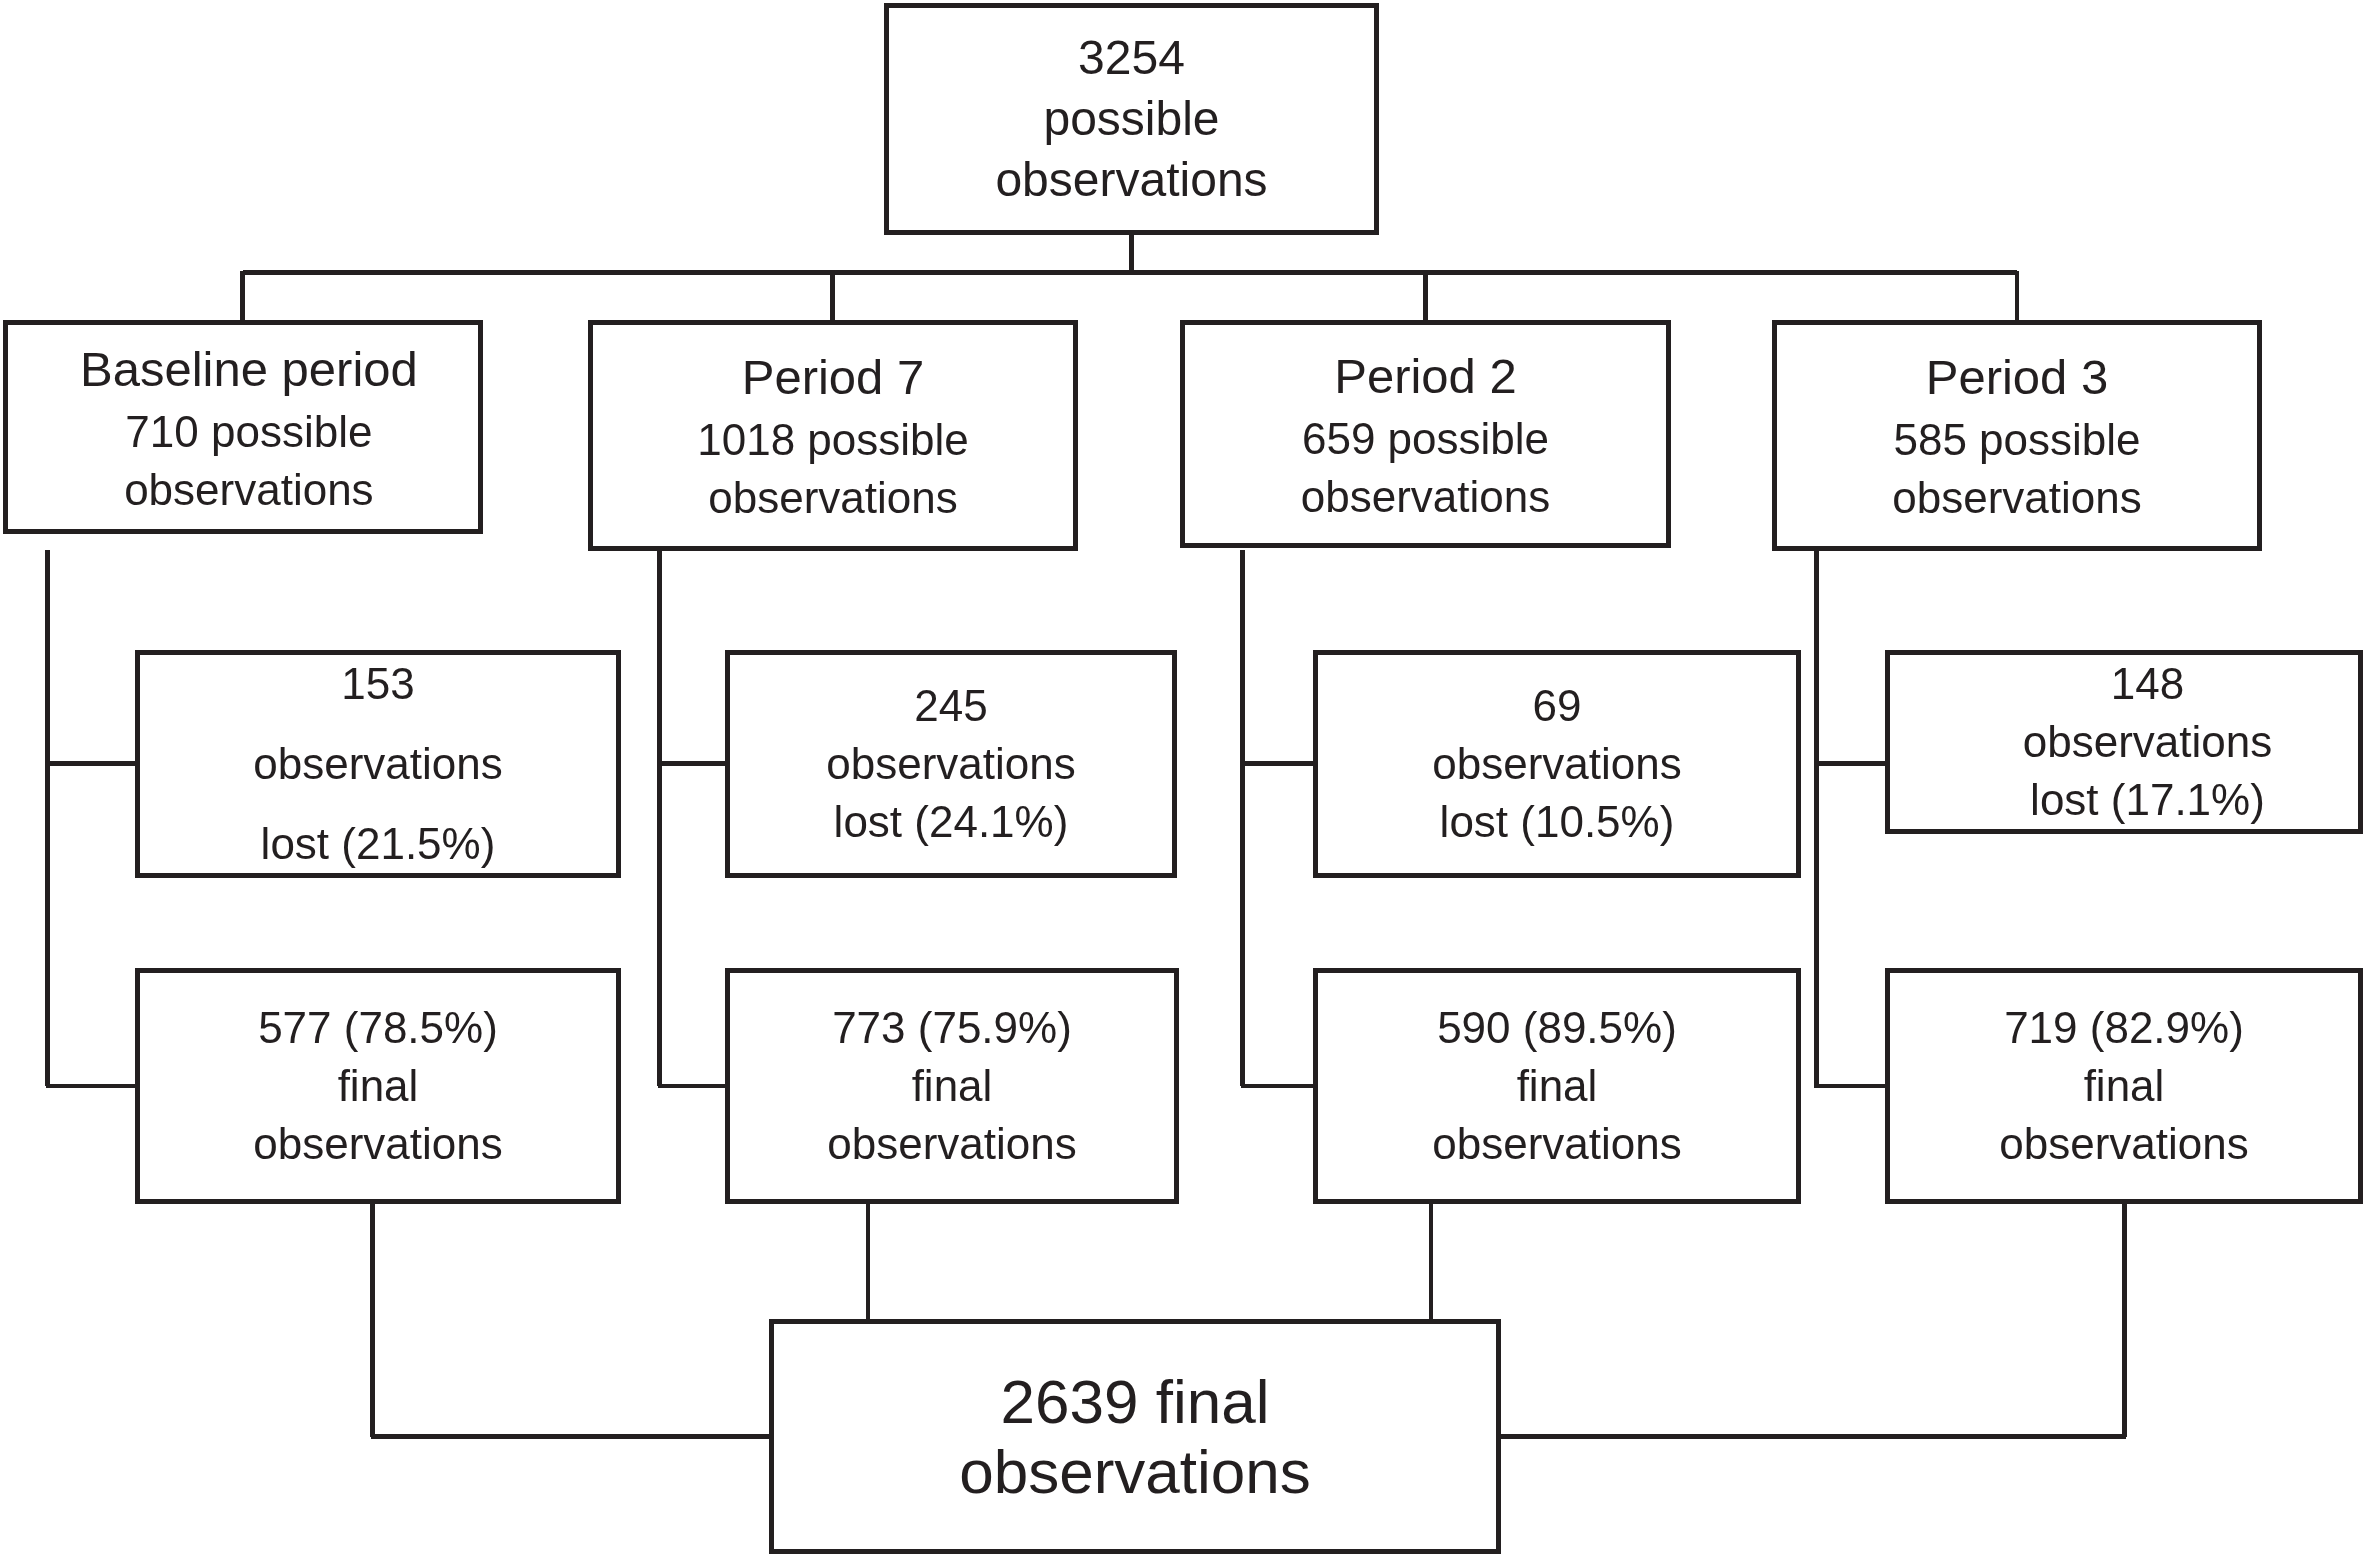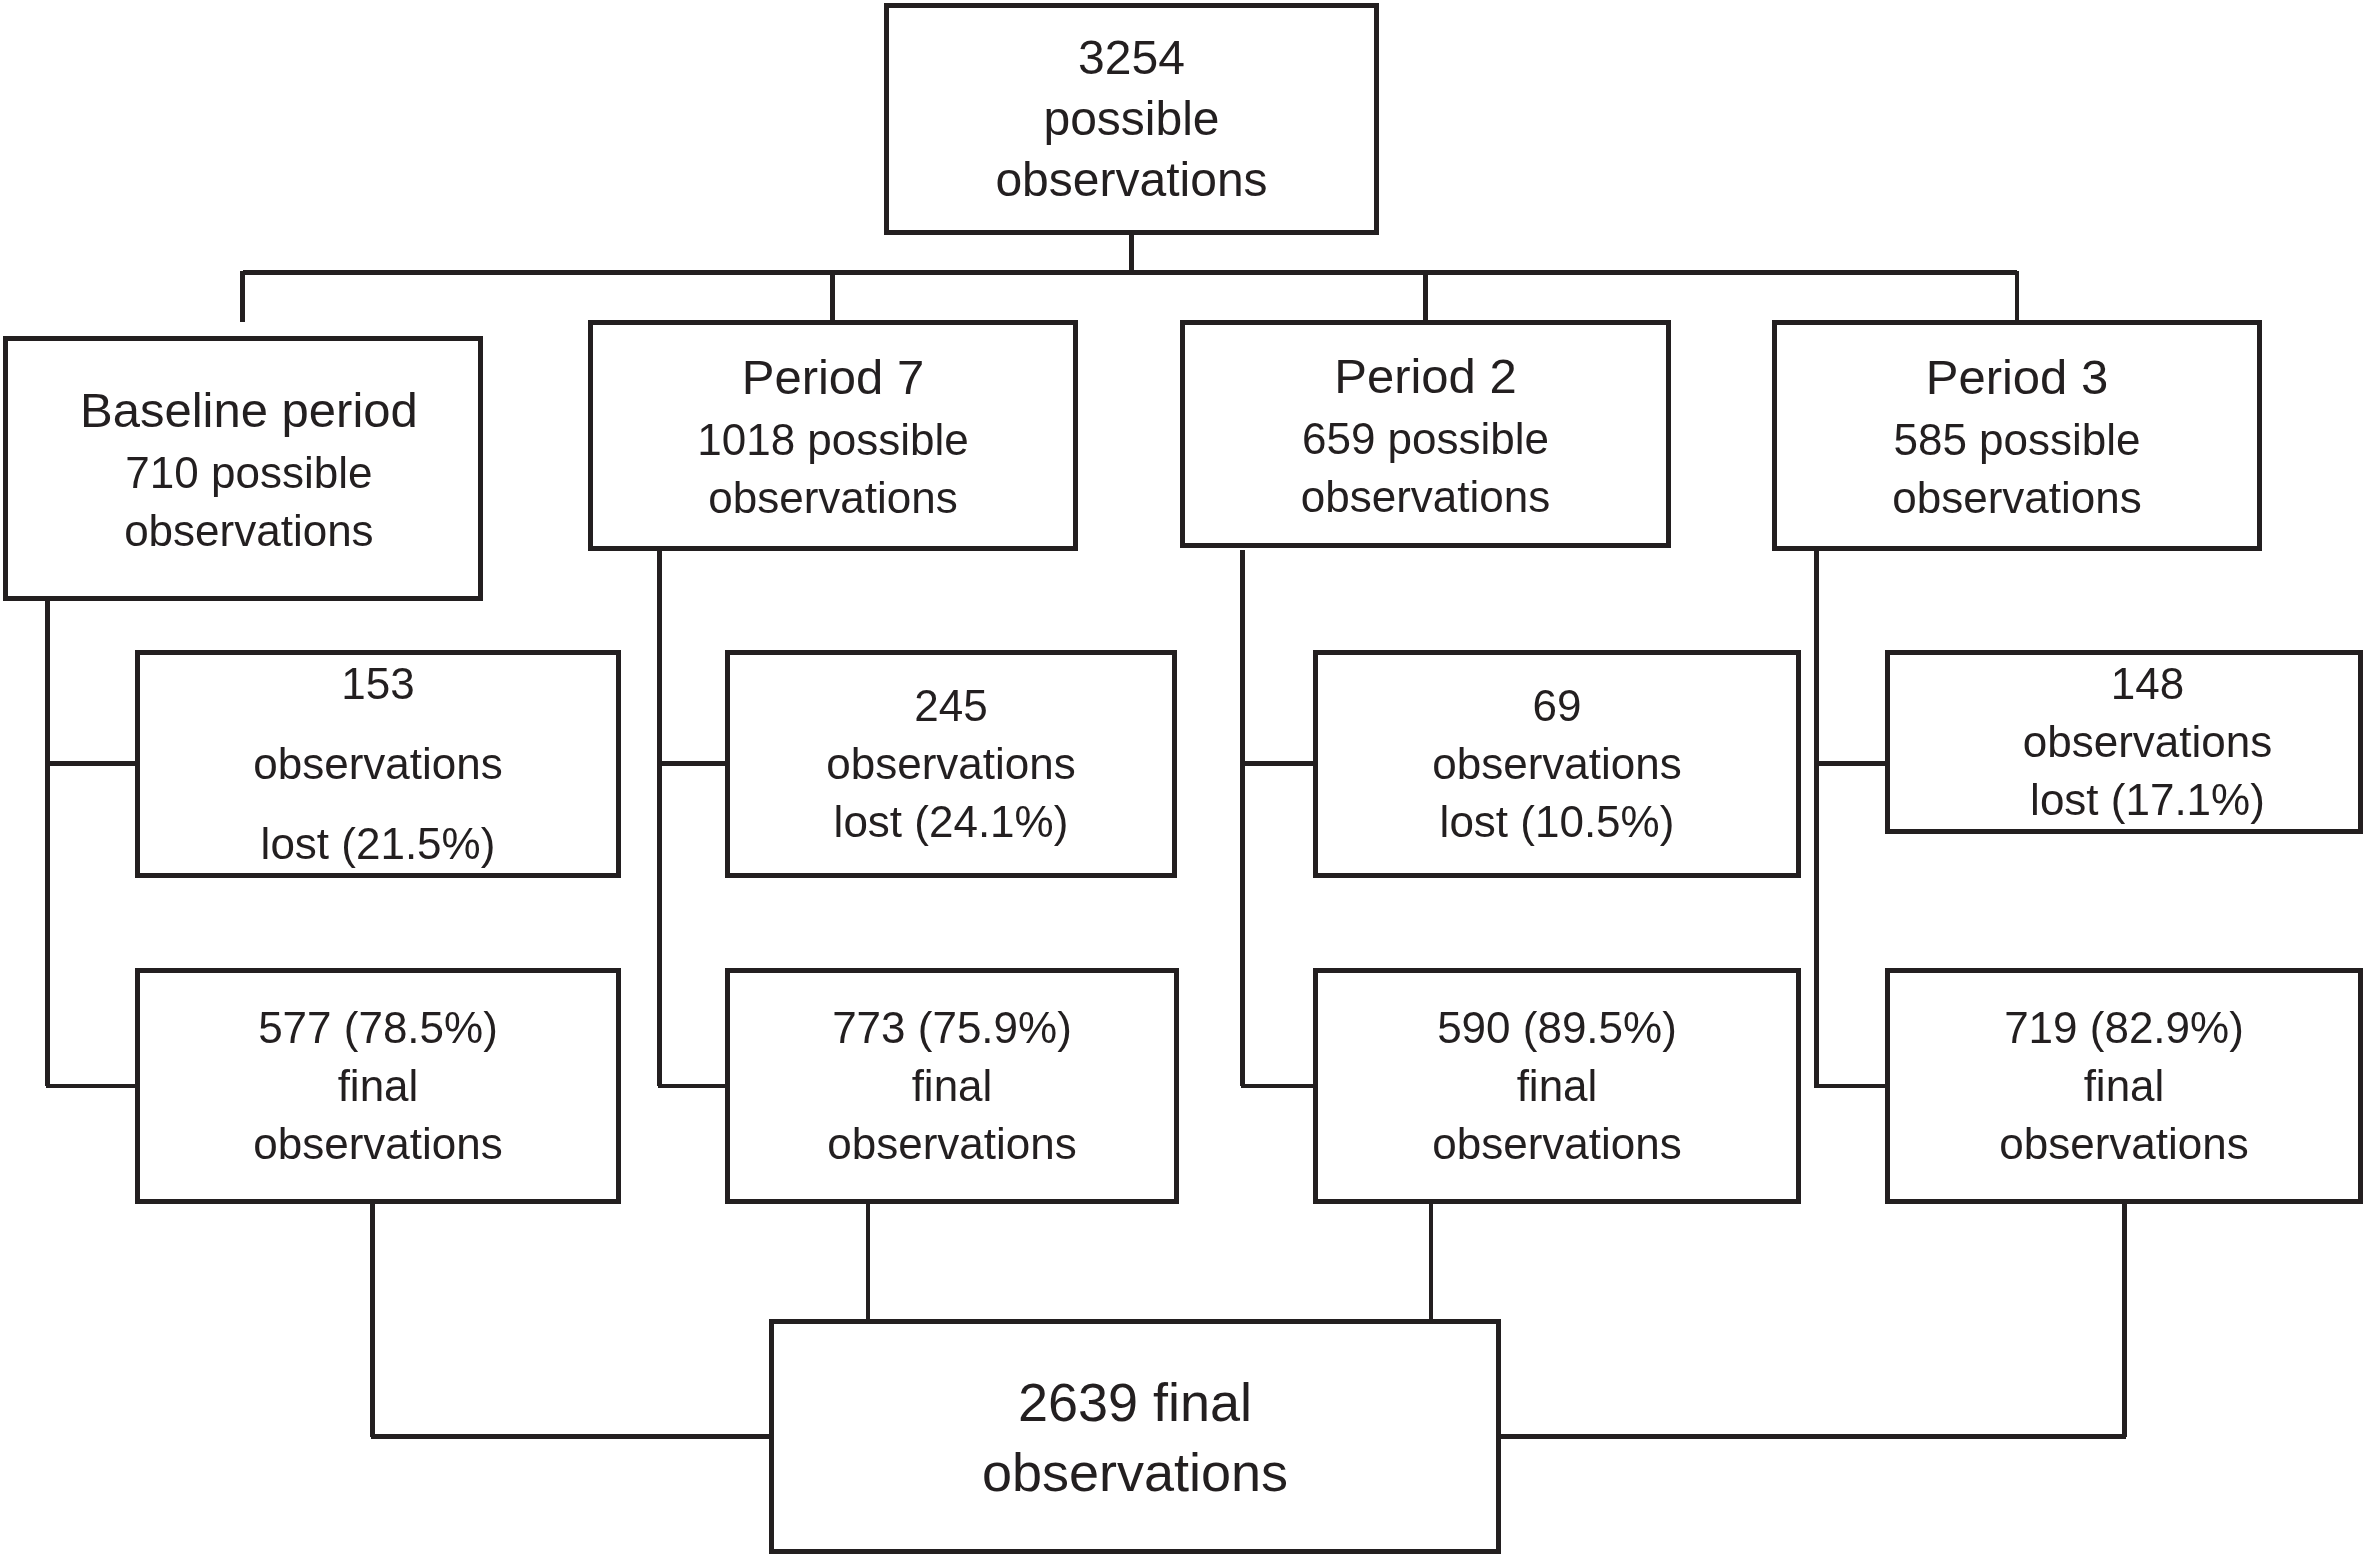--- a/index.html
+++ b/index.html
@@ -28,25 +28,25 @@
     background: #ffffff;
     display: flex;
     flex-direction: column;
     justify-content: center;
     align-items: center;
     text-align: center;
   }
   .bline  { font-size: 44px; line-height: 58px; white-space: nowrap; }
   .btitle { font-size: 49px; line-height: 67px; white-space: nowrap; }
   .tline  { font-size: 48px; line-height: 61px; white-space: nowrap; }
-  .gline  { font-size: 54px; line-height: 70px; white-space: nowrap; }
+  .gline  { font-size: 62px; line-height: 70px; white-space: nowrap; }
 
   
   #box-total        { left: 884px;  top: 2.9px;    width: 495px; height: 232px; }
-  #box-baseline     { left: 2.9px;    top: 336px;  width: 480px; height: 265px; padding-left: 12px; }
+  #box-baseline     { left: 2.9px;    top: 320px;  width: 480px; height: 214px; padding-left: 12px; }
   #box-period1      { left: 588px;  top: 320px;  width: 490px; height: 231px; }
   #box-period2      { left: 1180px; top: 320px;  width: 491px; height: 228px; }
   #box-period3      { left: 1772px; top: 320px;  width: 490px; height: 231px; }
   #box-lost1        { left: 135px;  top: 650px;  width: 486px; height: 228px; justify-content: space-between; }
   #box-lost2        { left: 725px;  top: 650px;  width: 452px; height: 228px; }
   #box-lost3        { left: 1313px; top: 650px;  width: 488px; height: 228px; }
   #box-lost4        { left: 1885px; top: 650px;  width: 478px; height: 184px; padding-left: 47px; }
   #box-final1       { left: 135px;  top: 968px; width: 486px; height: 236px; }
   #box-final2       { left: 725px;  top: 968px; width: 454px; height: 236px; }
   #box-final3       { left: 1313px; top: 968px; width: 488px; height: 236px; }

